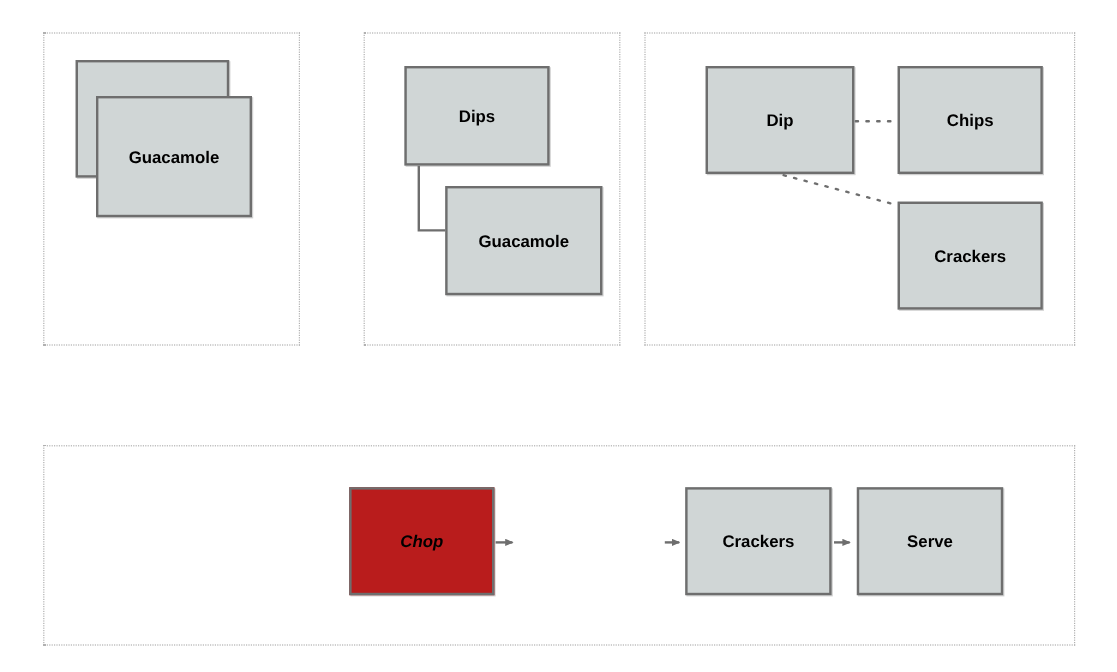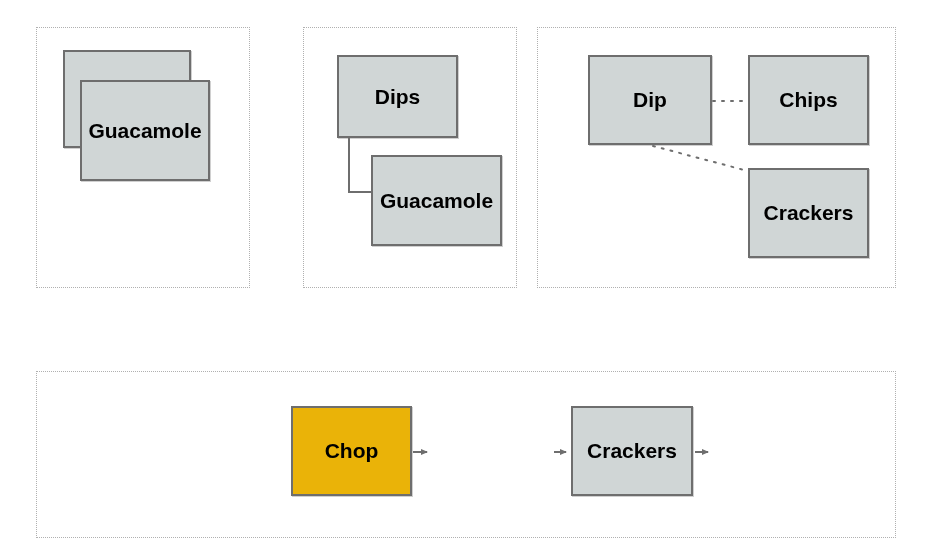--- a/index.html
+++ b/index.html
@@ -29,21 +29,21 @@
   .node {
     position: absolute;
     box-sizing: border-box;
     background: #d0d6d6;
     border: 2px solid #6e6e6e;
     display: flex;
     align-items: center;
     justify-content: center;
     color: #000000;
     font-weight: bold;
-    font-size: 21px;
+    font-size: 14px;
     font-family: "Liberation Sans", sans-serif;
     letter-spacing: 0px;
     white-space: nowrap;
     box-shadow: 1px 1px 0 rgba(120,120,120,0.35);
   }
   .node-label {
     pointer-events: none;
   }
   svg.edges {
     position: absolute;
@@ -76,25 +76,28 @@
     <div class="node" style="left: 588px; top: 55px; width: 124px; height: 90px; z-index: 1; background: rgb(208, 214, 214); border-color: rgb(110, 110, 110);">
       <span class="node-label">Dip</span>
     </div>
     <div class="node" style="left: 748px; top: 168px; width: 121px; height: 90px; z-index: 1; background: rgb(208, 214, 214); border-color: rgb(110, 110, 110);">
       <span class="node-label">Crackers</span>
     </div>
     <div class="node" style="left: 748px; top: 55px; width: 121px; height: 90px; z-index: 1; background: rgb(208, 214, 214); border-color: rgb(110, 110, 110);">
       <span class="node-label">Chips</span>
     </div>
     <div class="panel" style="left: 36px; top: 371px; width: 860px; height: 167px; border-color: rgb(176, 176, 176);"></div>
-    <div class="node" style="left: 291px; top: 406px; width: 121px; height: 90px; z-index: 1; background: #eab308; border-color: rgb(110, 110, 110);">
+    <div class="node" style="left: 291px; top: 406px; width: 121px; height: 90px; z-index: 1; background: #b91c1c; border-color: rgb(110, 110, 110); font-style: italic;">
       <span class="node-label">Chop</span>
     </div>
     <div class="node" style="left: 571px; top: 406px; width: 122px; height: 90px; z-index: 1; background: rgb(208, 214, 214); border-color: rgb(110, 110, 110);">
       <span class="node-label">Crackers</span>
+    </div>
+    <div class="node" style="left: 714px; top: 406px; width: 122px; height: 90px; z-index: 1; background: rgb(208, 214, 214); border-color: rgb(110, 110, 110);">
+      <span class="node-label">Serve</span>
     </div>
     <svg class="edges" viewBox="0 0 931 560">
     <defs>
       <marker id="arrowhead" markerWidth="7" markerHeight="7" refX="6" refY="3" orient="auto" markerUnits="userSpaceOnUse">
         <path d="M0,0 L7,3 L0,6 z" fill="#6e6e6e"></path>
       </marker>
     </defs>
 
     <g>
       <path d="M349,138 L349,192 L372,192" fill="none" stroke="#6e6e6e" stroke-width="2"></path>

